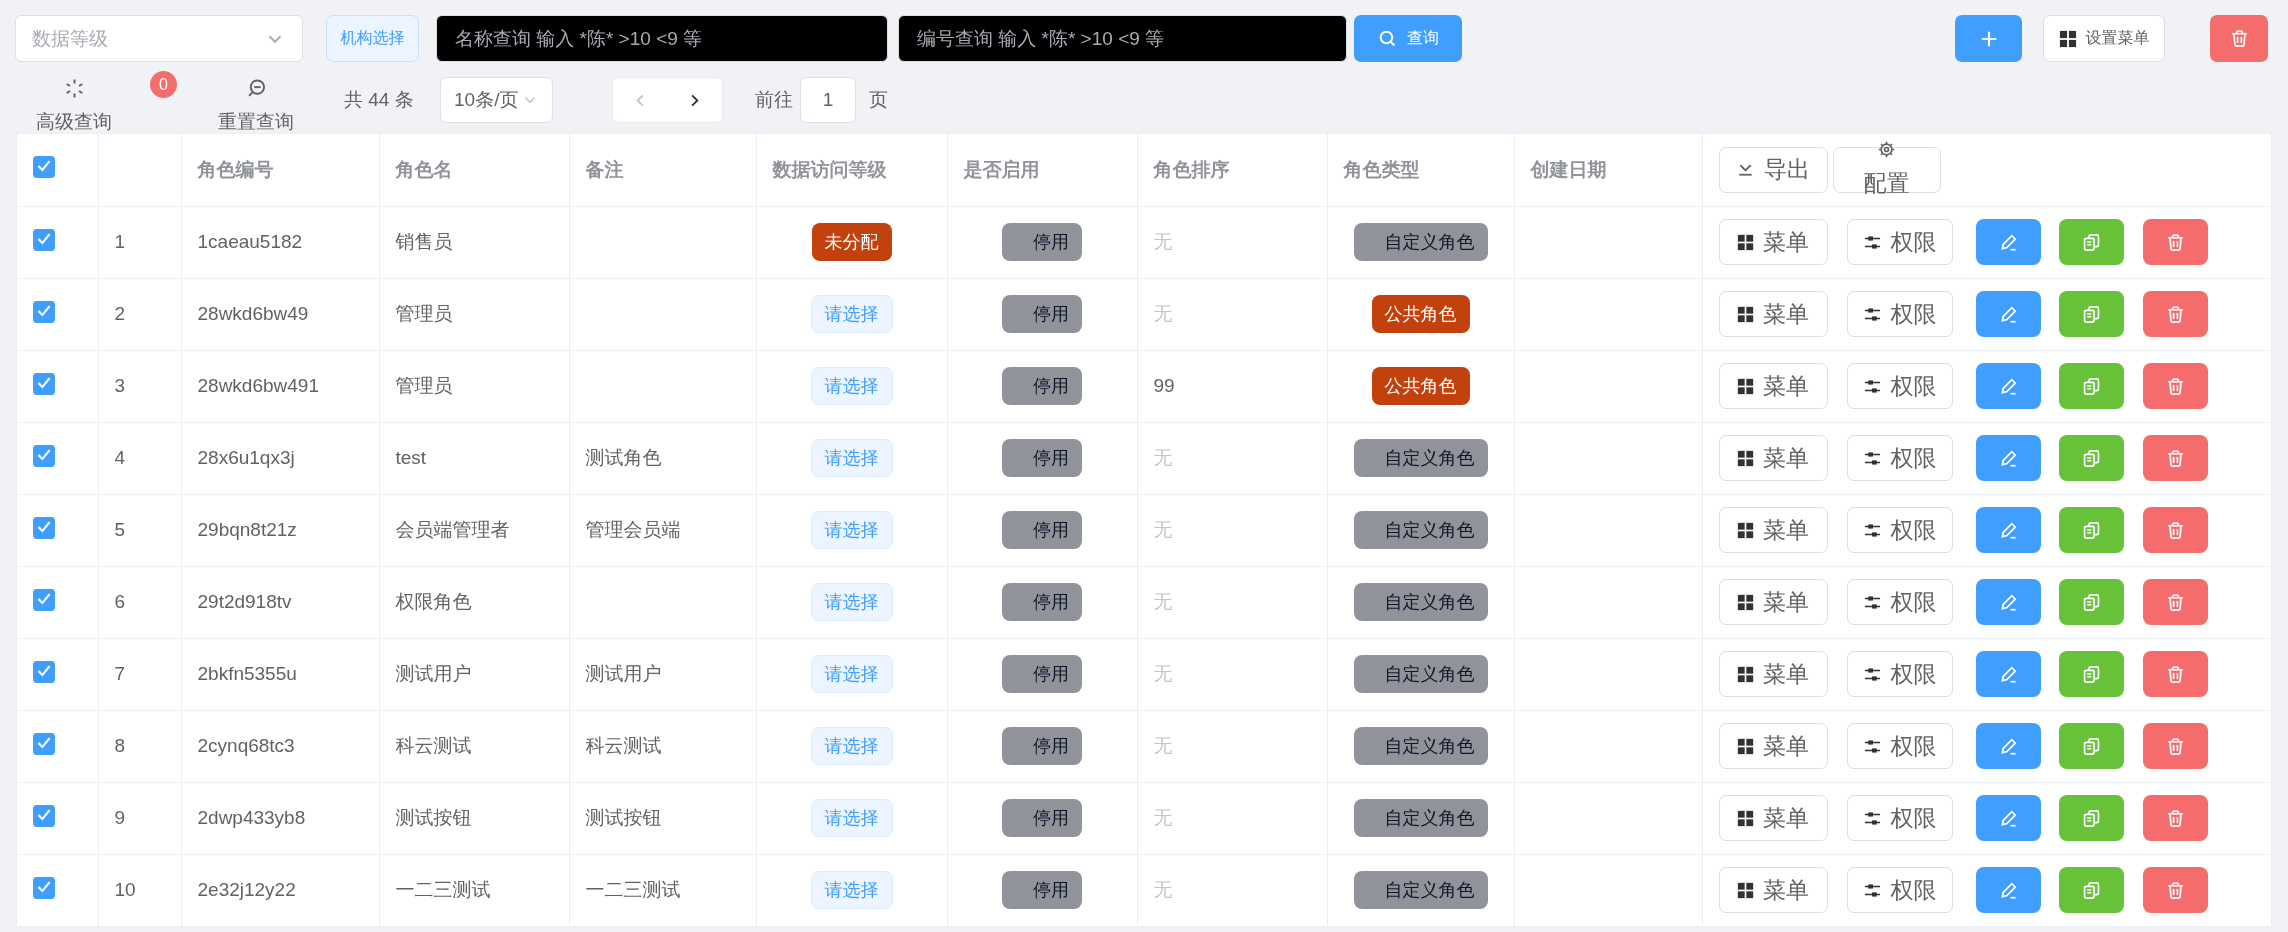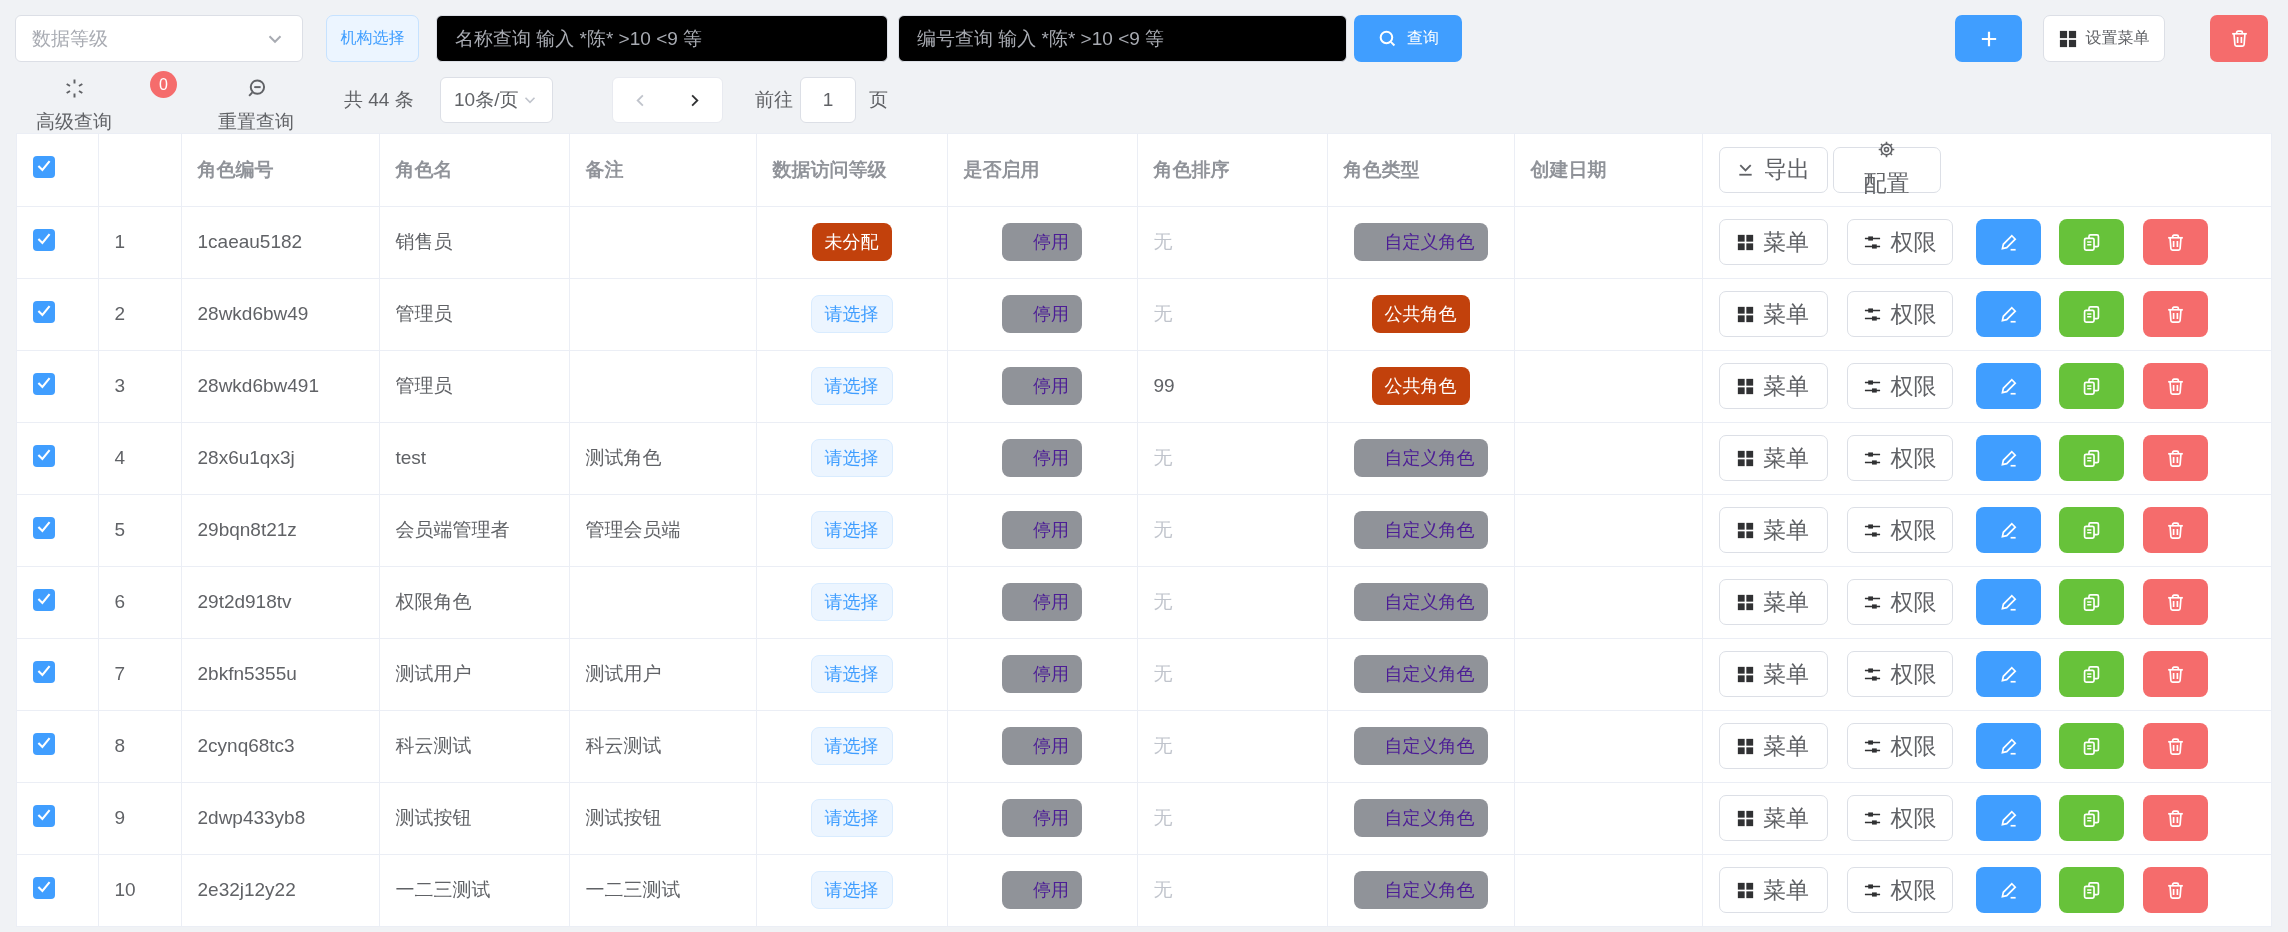--- a/index.html
+++ b/index.html
@@ -45,21 +45,21 @@
   tr:last-child td { border-bottom: 0; }
   th { color: #909399; font-weight: bold; }
   td.center, th.center { text-align: center; padding: 0; }
   .muted { color: #c0c4cc; }
 
   .checkbox { display: inline-block; width: 22px; height: 22px; border-radius: 4px; background: #409eff; cursor: pointer; }
   .checkbox svg { margin: 3px auto 0; }
 
   .tag { display: inline-block; height: 38px; line-height: 38px; padding: 0 13px; border-radius: 8px; font-size: 18px; }
   .solid-blue { background: #c2410c; color: #fff; }
-  .solid-gray { background: #909399; color: #4c1d95; padding-left: 31px; }
+  .solid-gray { background: #909399; color: #0f172a; padding-left: 31px; }
   .light-blue { background: #ecf5ff; color: #409eff; border: 1px solid #d9ecff; line-height: 36px; }
 
   .hbtns, .actions { display: flex; align-items: center; }
   .wbtn { height: 46px; background: #fff; border: 1px solid #dcdfe6; border-radius: 7px; color: #606266; display: flex; align-items: center; justify-content: center; gap: 9px; cursor: pointer; font-size: 23px; }
   .sqbtn { width: 65px; height: 46px; border: 0; border-radius: 8px; display: flex; align-items: center; justify-content: center; cursor: pointer; }
   .bg-blue { background: #409eff; }
   .bg-green { background: #67c23a; }
   .bg-red { background: #f56c6c; }
 
   .w109 { width: 109px; } .w106 { width: 106px; } .w108 { width: 108px; }

